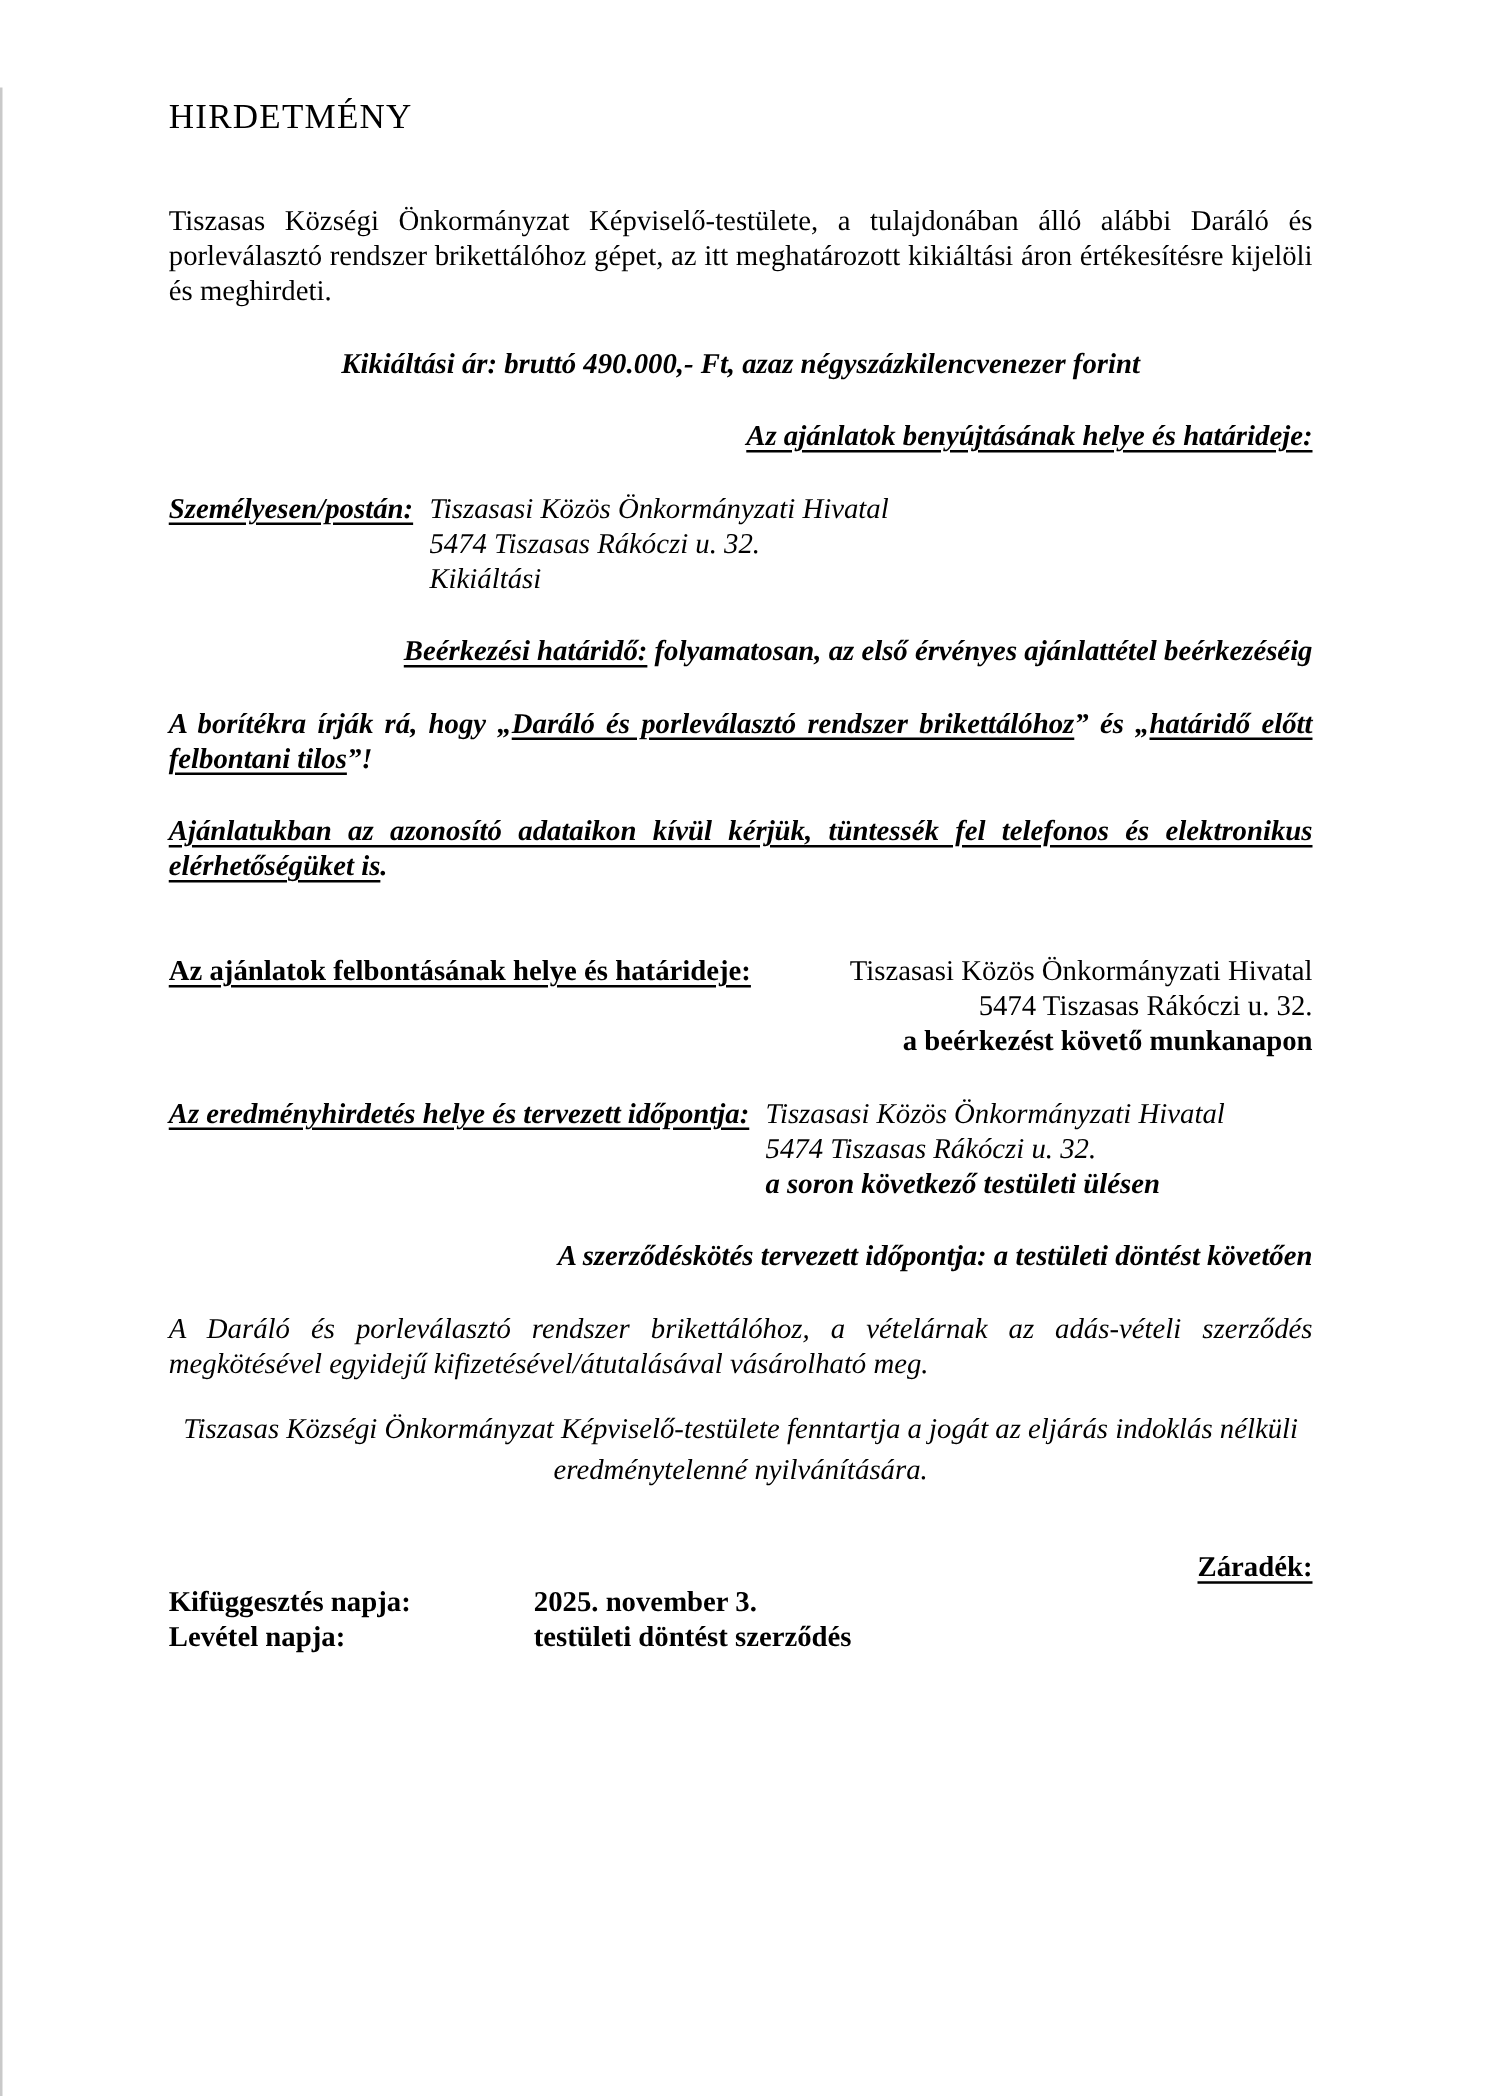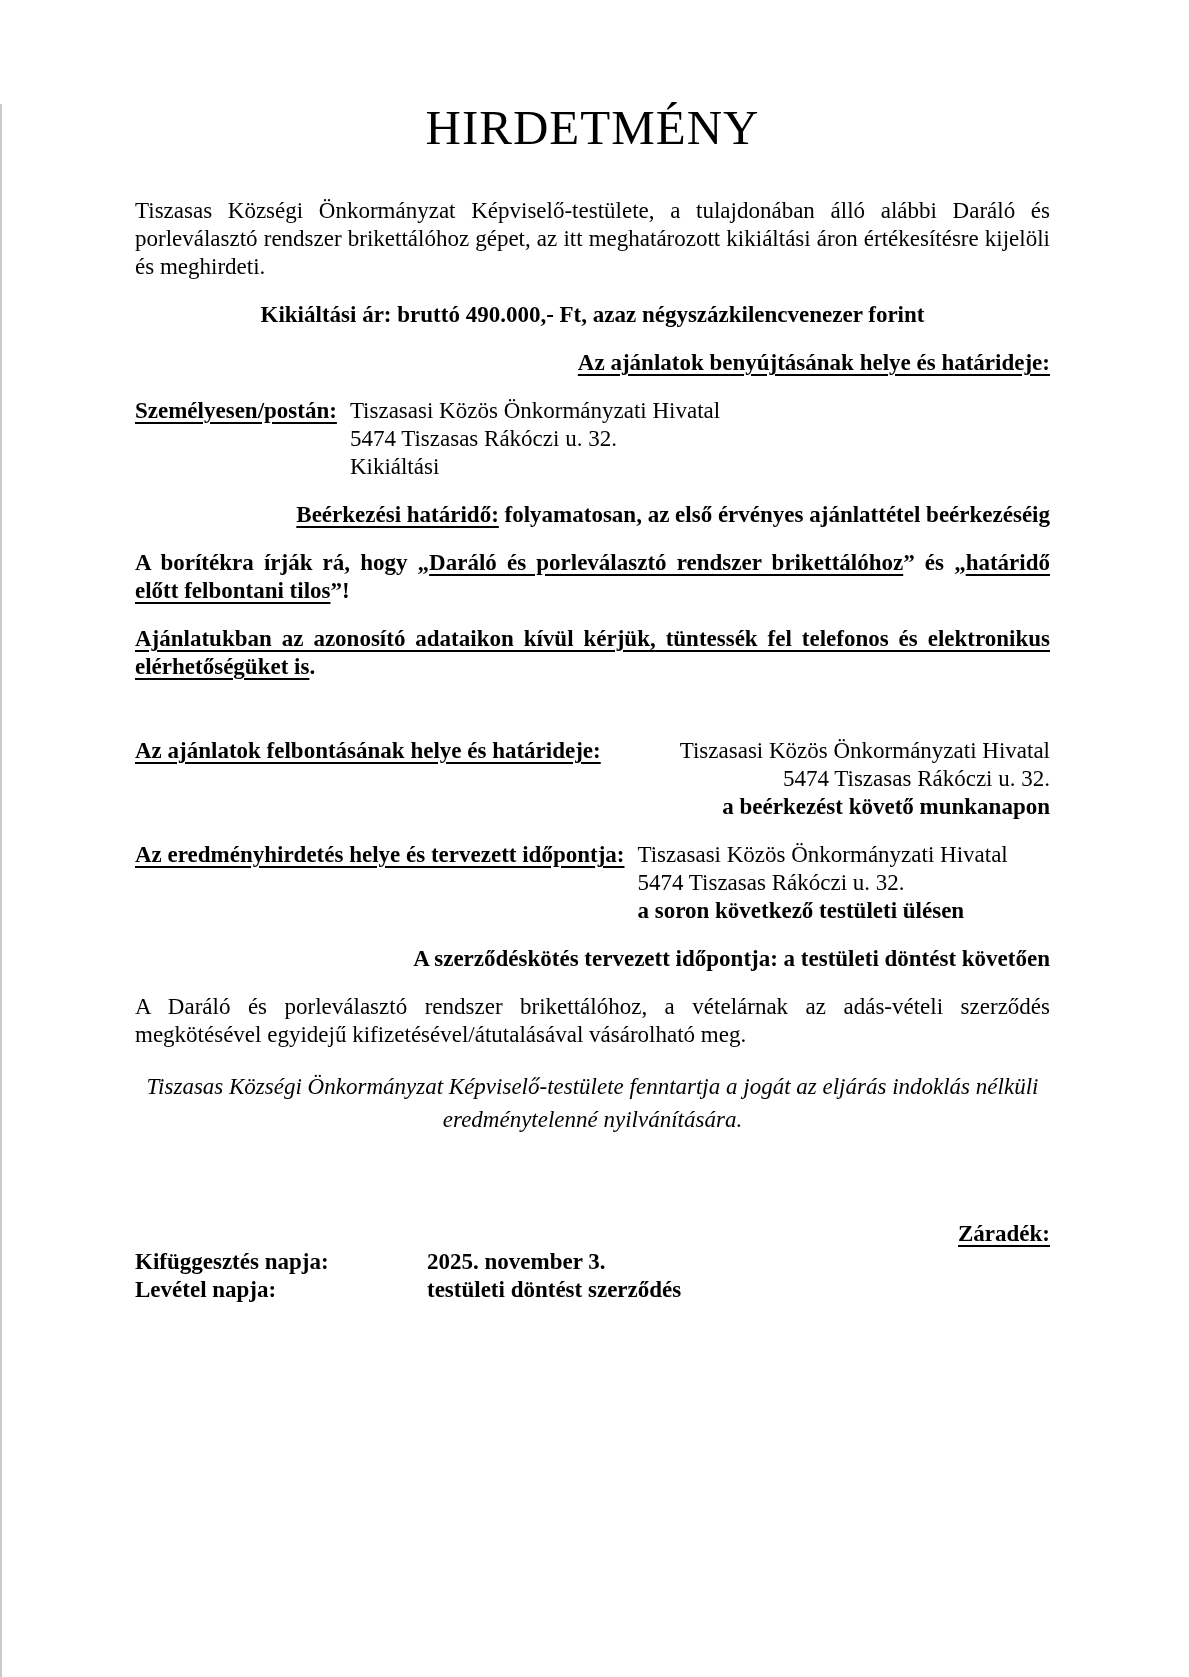--- a/index.html
+++ b/index.html
@@ -11,41 +11,41 @@
     background: #ffffff;
     color: #000000;
     font-family: "Liberation Serif", "DejaVu Serif", serif;
     font-size: 23px;
     line-height: 28px;
     padding: 0 139px 60px 133px;
     border-left: 2px solid #c9c9c9;
   }
   .title {
     font-weight: normal;
-    font-size: 49px;
+    font-size: 28px;
     line-height: 47px;
     letter-spacing: 1px;
-    text-align: center;
-    margin: 104px 0 0 0;
+    text-align: left;
+    margin: 70px 0 0 0;
   }
   p { margin: 0; text-align: right; }
   .just { text-align: justify; }
   .center { text-align: center; }
   .b { font-weight: bold; }
   .i { font-style: italic; }
   .u {
     text-decoration: underline;
     text-decoration-thickness: 2px;
     text-underline-offset: 4px;
   }
   .mt-intro   { margin-top: 46px; }
-  .mt-std     { margin-top: 20px; }
+  .mt-std     { margin-top: 30px; font-style: italic; }
   .mt-big     { margin-top: 56px; text-align: right; }
   .mt-disc    { margin-top: 21px; }
-  .mt-close   { margin-top: 84px; }
+  .mt-close   { margin-top: 48px; }
   .hang { display: flex; align-items: flex-start; }
   .hang-label { flex-shrink: 0; white-space: nowrap; margin-right: 13px; }
   .hang-val { flex: 1 1 auto; }
   .disclaimer { line-height: 33px; }
   .crow { display: flex; font-family: Liberation Serif, serif; }
   .crow-label { width: 292px; flex-shrink: 0; }
 </style>
 </head>
 <body>
 

